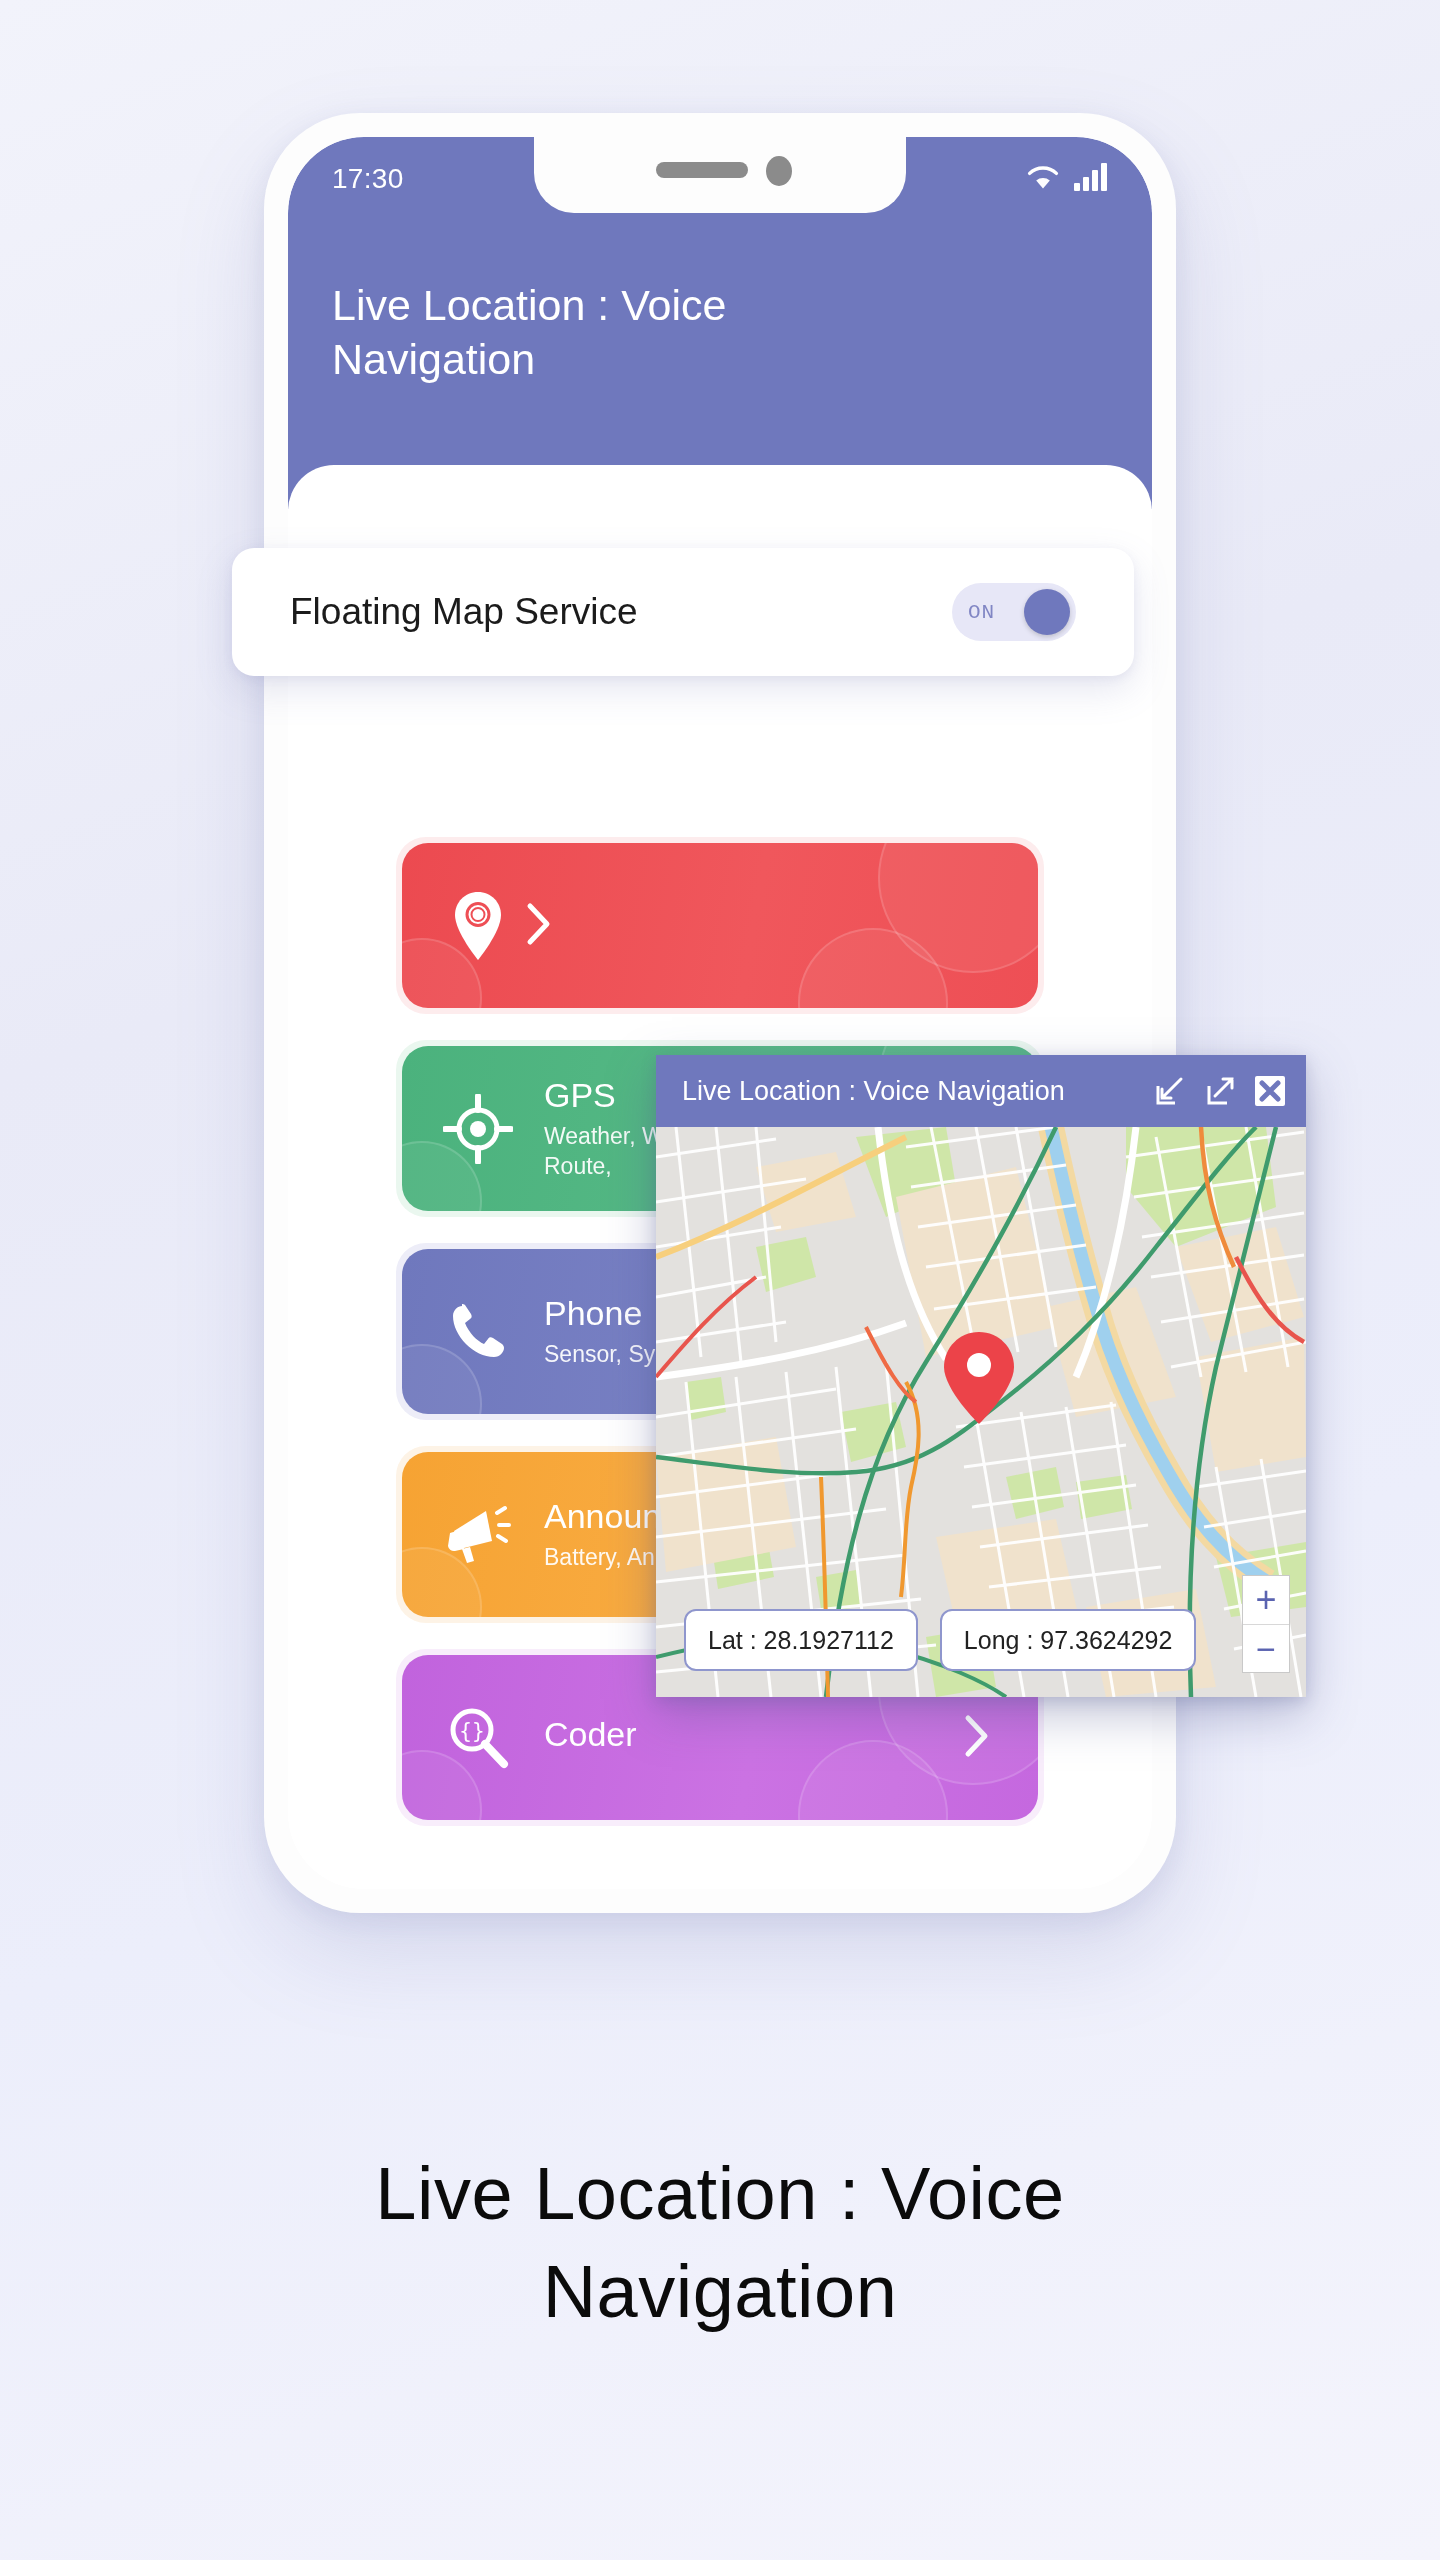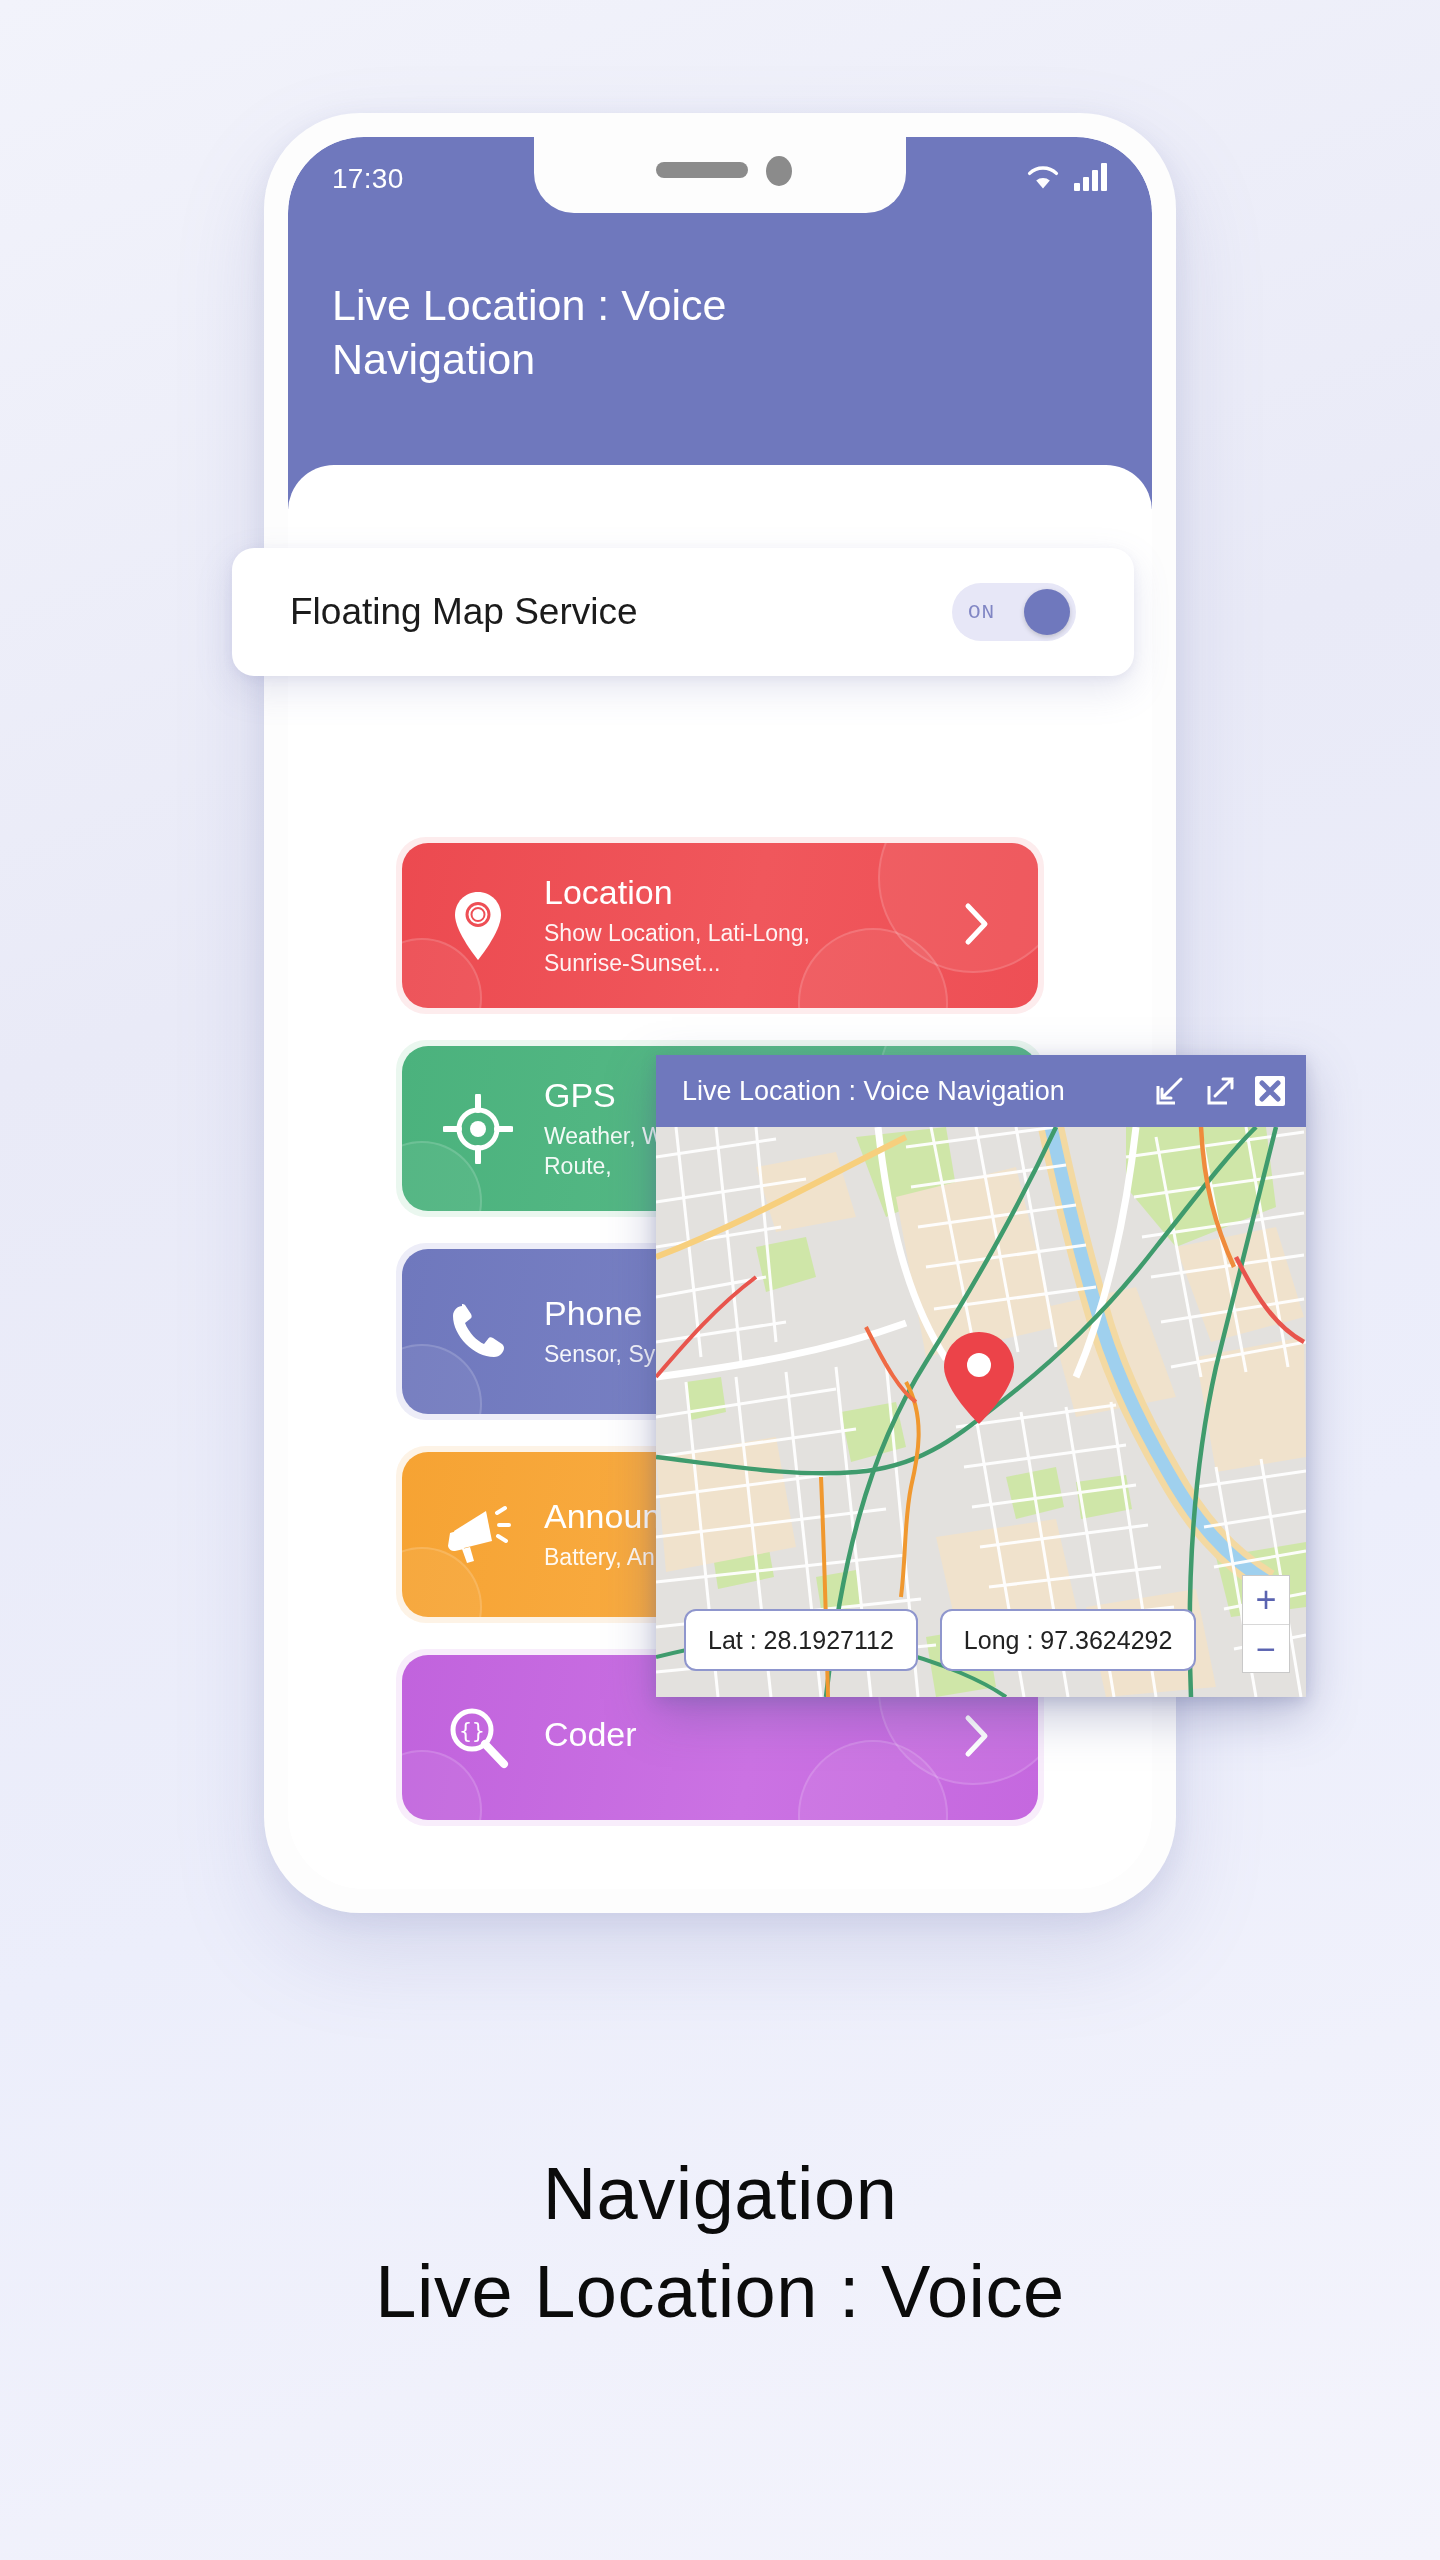--- a/index.html
+++ b/index.html
@@ -271,24 +271,20 @@
         <div class="card c-red">
           <span class="bubble b1"></span>
             <span class="bubble b2"></span>
             <span class="bubble b3"></span>
           <div class="card-icon">
             <svg width="62" height="74" viewBox="0 0 62 74">
               <path d="M31 3C18 3 8 13.3 8 26c0 17 23 45 23 45s23-28 23-45C54 13.3 44 3 31 3z" fill="#fff"></path>
               <circle cx="31" cy="25.5" r="11" fill="none" stroke="#ee4f55" stroke-width="3"></circle>
               <circle cx="31" cy="25.5" r="6.5" fill="none" stroke="#ee4f55" stroke-width="2"></circle>
             </svg>
-          </div>
-          <div class="card-text">
-            <div class="card-title">Location</div>
-            <div class="card-sub">Show Location, Lati-Long, Sunrise-Sunset...</div>
           </div>
           <div class="chev">
             <svg width="26" height="44" viewBox="0 0 26 44">
                 <path d="M4 4 L21 22 L4 40" stroke="#fff" stroke-width="5" fill="none" stroke-linecap="round" stroke-linejoin="round"></path>
               </svg>
           </div>
         </div>
       </div>
 
       <div class="card-wrap w-green">
@@ -495,15 +491,15 @@
     </div>
 
     <div class="zoom-ctrl">
       <div class="zoom-btn">+</div>
       <div class="zoom-btn minus">−</div>
     </div>
   </div>
 </div>
 
 <div class="caption">
+  <div>Live Location : Voice</div>
   <div>Navigation</div>
-  <div>Live Location : Voice</div>
 </div>
 
 </body></html>

